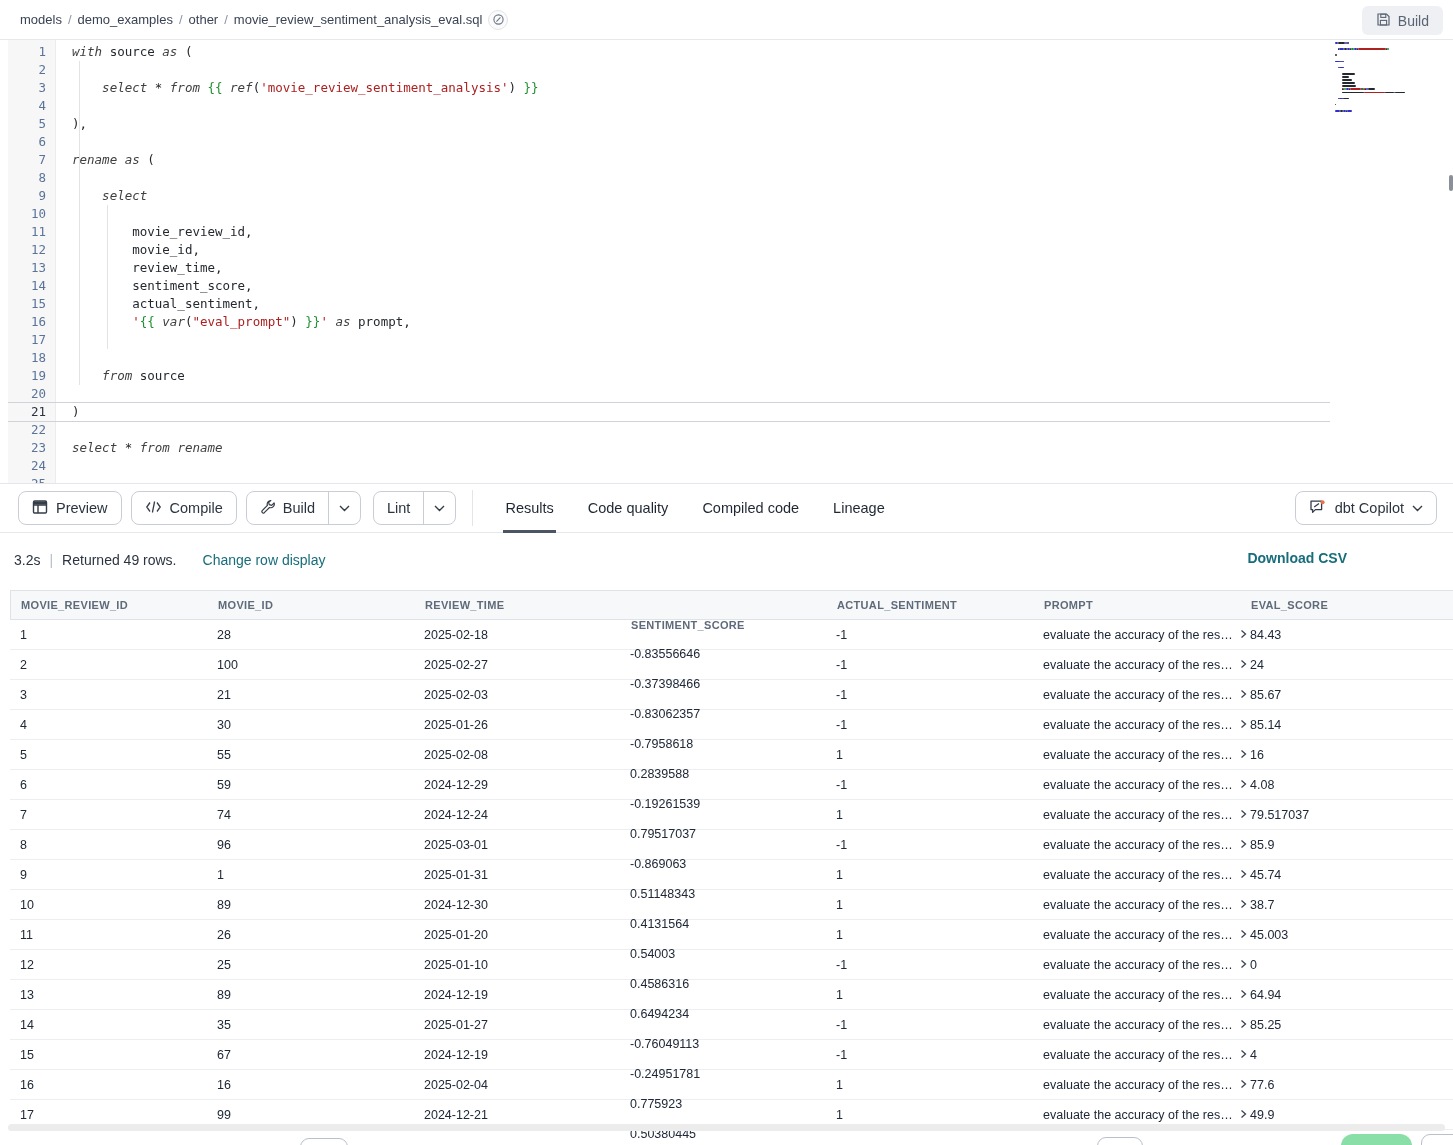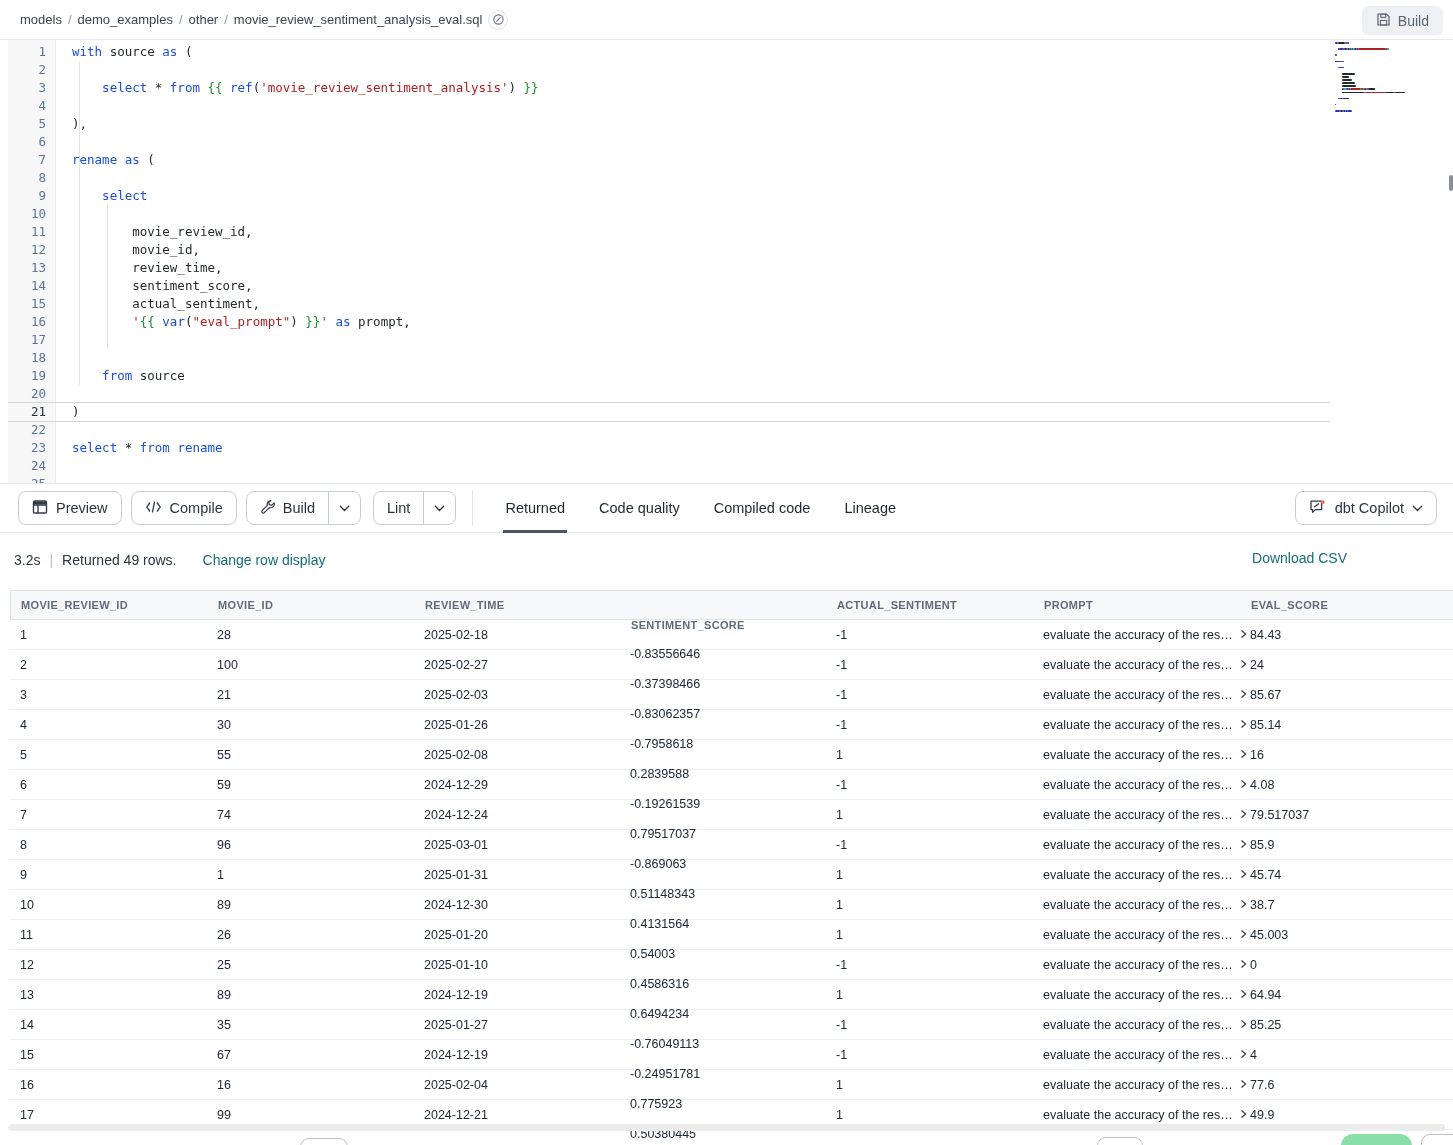--- a/index.html
+++ b/index.html
@@ -23,21 +23,21 @@
   
   .editor { position:absolute; left:8px; top:40px; width:1440px; height:443px; background:#fff; overflow:hidden;
     font-family:"DejaVu Sans Mono", monospace; font-size:12.5px; }
   .gutter-bg { position:absolute; left:0; top:0; width:48px; height:443px; background:#f7f7f7; border-right:1px solid #ececec; }
   .code-line { position:relative; display:flex; height:18px; line-height:18px; white-space:pre; }
   .code-line .ln { width:48px; text-align:right; padding-right:10px; color:#5a7499; flex:none; }
   .code-line .code { padding-left:16px; color:#24292e; }
   .code-line.active .ln { color:#2b3340; }
   .code-line.active::after { content:""; position:absolute; left:0; top:-1px; width:1322px; height:18px;
     border-top:1px solid #cfd3d9; border-bottom:1px solid #cfd3d9; pointer-events:none; }
-  .tk-kw { color:#1d4ed8; }
+  .tk-kw { color:#404040;font-style:italic; }
   .tk-str { color:#ad2121; }
   .tk-jinja { color:#1d8f2f; }
   .tk-pl { color:#24292e; }
   .indent-guide { position:absolute; width:1px; background:#e3e3e3; }
   #guide-a { left:71px; top:21px; height:324px; }
   #guide-b { left:99px; top:165px; height:144px; }
   .minimap { position:absolute; left:1327px; top:2px; width:112px; }
   .mm-line { height:2px; margin-bottom:1.1px; display:flex; }
   .mm-bar { height:1.6px; border-radius:1px; }
   .editor-vscroll { position:absolute; right:0px; top:175px; width:4px; height:16px; background:#8a8f98; border-radius:2px; }
@@ -57,21 +57,21 @@
   .tab.active::after { content:""; position:absolute; left:-2px; right:-2px; bottom:0; height:3px; background:#4c5564; }
   .copilot { position:absolute; right:16px; top:7px; }
 
   
   .statusrow { position:absolute; left:0; top:534px; width:1350px; height:52px; background:#fff;
     display:flex; align-items:center; font-size:14px; color:#2b3440; }
   .statusrow .time { margin-left:14px; }
   .statusrow .pipe { margin:0 9px; color:#b6bcc6; }
   .link { color:#176d7b; cursor:pointer; }
   .crd { margin-left:26px; }
-  .dcsv { position:absolute; right:3px; top:16px; }
+  .dcsv { position:absolute; right:3px; top:16px;font-weight:bold; }
 
   
   .rtable { position:absolute; left:10px; top:590px; width:1443px; }
   .thead { display:flex; height:30px; align-items:center; background:#f7f8f9;
     border-top:1px solid #dfe3e8; border-bottom:1px solid #dfe3e8; border-left:1px solid #dfe3e8; }
   .th { font-size:11px; font-weight:700; color:#5f6b7a; letter-spacing:.03em; flex:none; }
   .trow { display:flex; height:30px; align-items:center; background:#fff; border-bottom:1px solid #eceef1; }
   .td { font-size:12.5px; color:#202938; flex:none; white-space:nowrap; overflow:hidden; }
   .col0{width:207px; padding-left:10px;} .col1{width:207px;} .col2{width:206px;} .col3{width:206px;margin-top:39px;}
   .col4{width:207px;} .col5{width:207px;} .col6{width:203px;}
@@ -289,21 +289,21 @@
       <span>Lint</span>
     </div>
     <div class="caret">
       <svg width="11" height="7" viewBox="0 0 11 7">
           <path d="M1 1 L5.5 5.5 L10 1" fill="none" stroke="#343c48" stroke-width="1.4"></path>
         </svg>
     </div>
   </div>
   <div class="toolbar-sep"></div>
   <div class="tabs" id="tabs">
-      <div class="tab active">Returned</div>
+      <div class="tab active">Results</div>
       <div class="tab">Code quality</div>
       <div class="tab">Compiled code</div>
       <div class="tab">Lineage</div>
     </div>
   <button class="tbtn copilot">
     <span>
       <svg width="18" height="16" viewBox="0 0 18 16">
           <path d="M2 2.2 h10.6 v8.4 h-6.2 L3.6 13.4 V10.6 H2 Z" fill="none" stroke="#343c48" stroke-width="1.3" stroke-linejoin="round"></path>
           <path d="M5.2 8 L10 4.6" stroke="#343c48" stroke-width="1.2"></path>
           <circle cx="13.6" cy="3.2" r="2" fill="#e8734a"></circle>

